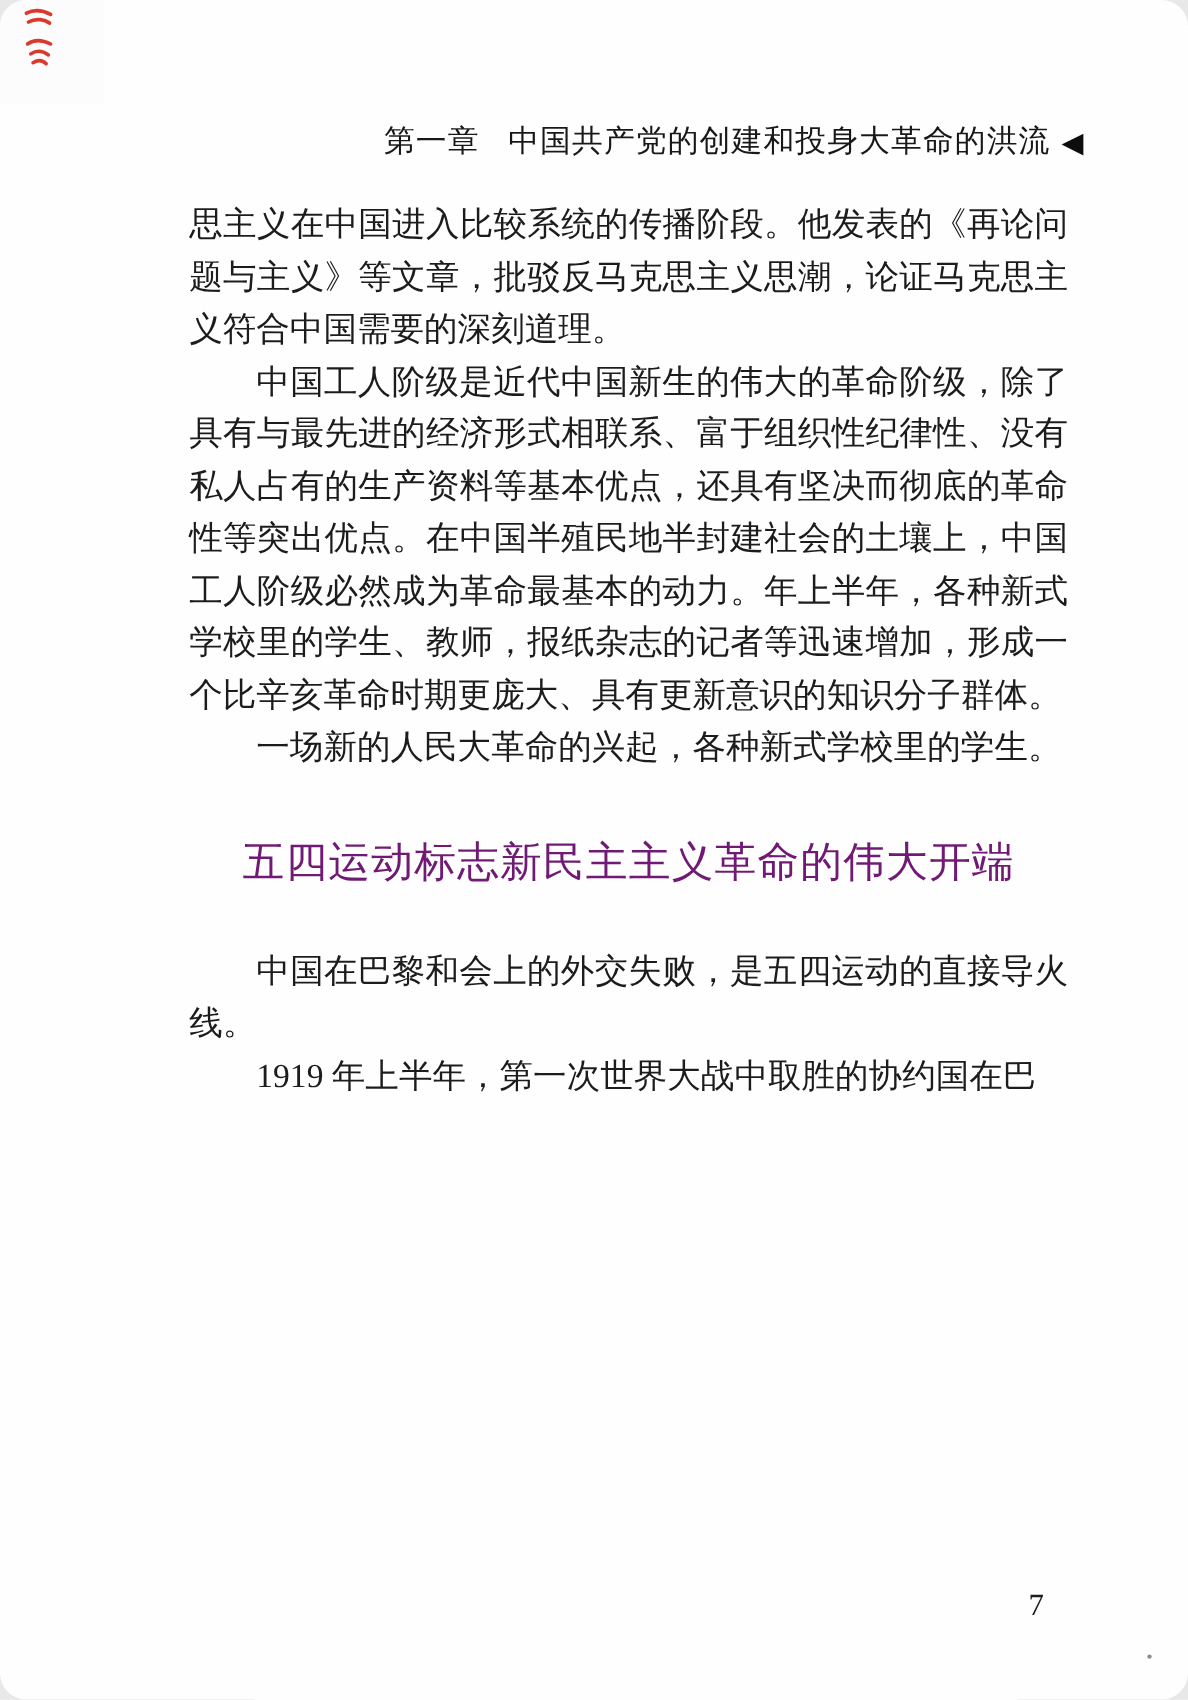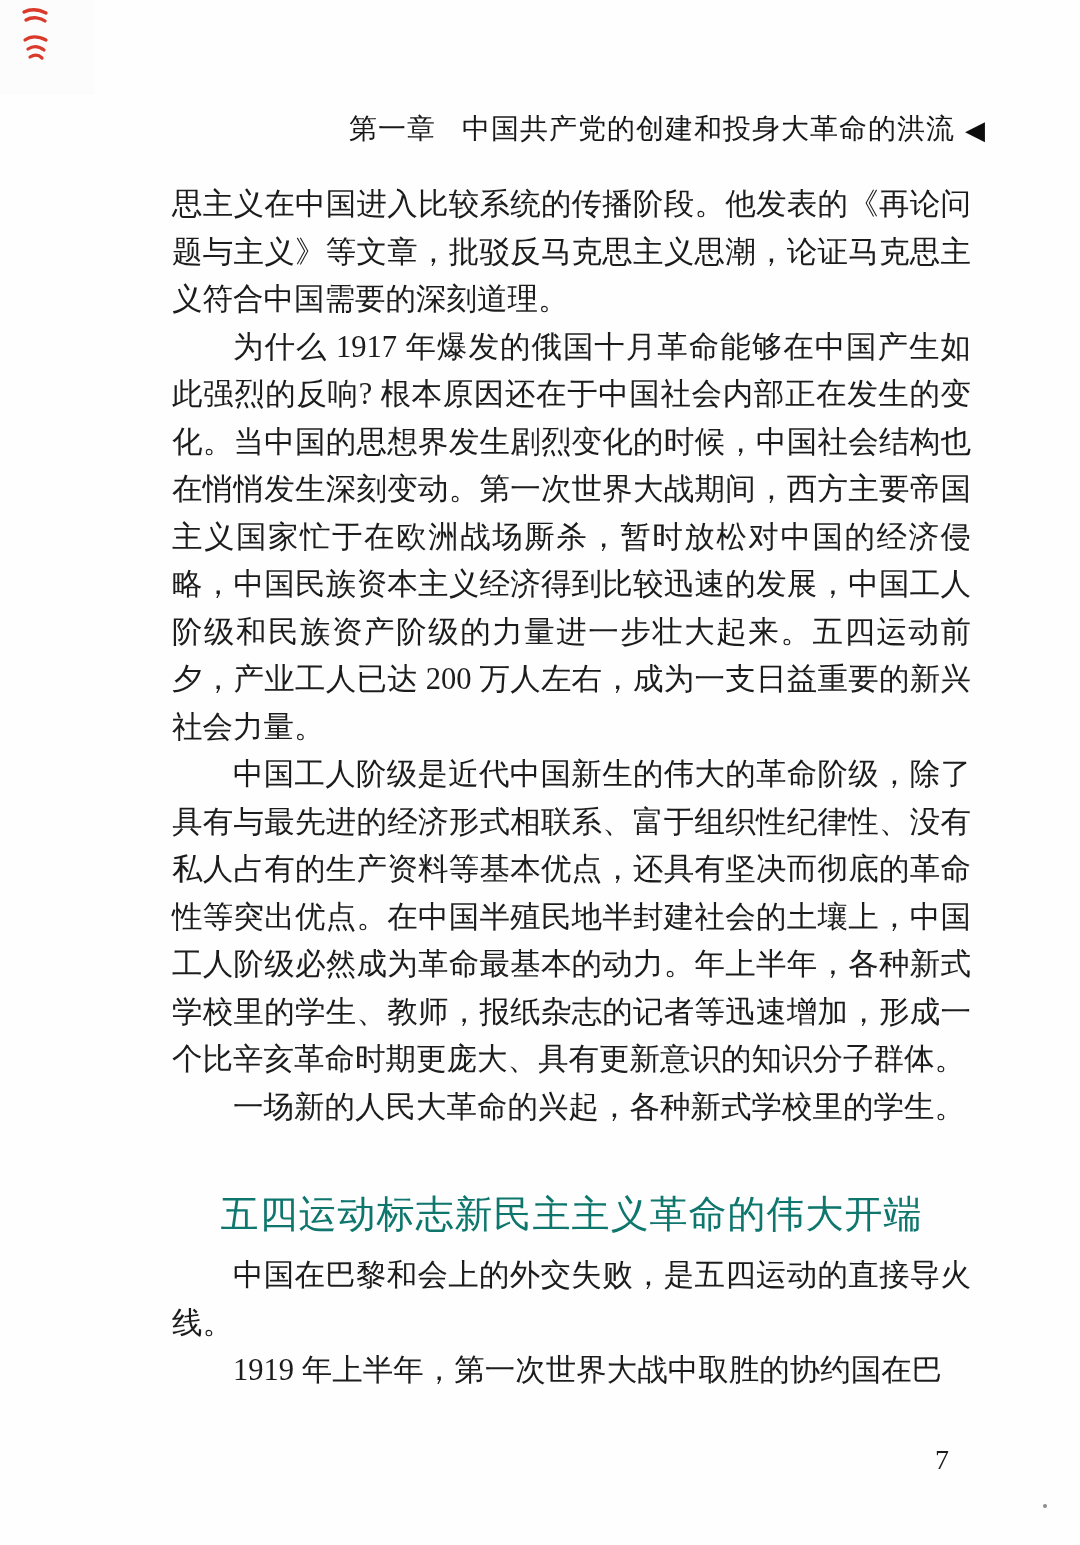--- a/index.html
+++ b/index.html
@@ -9,20 +9,21 @@
   }
   .page {
     position: relative;
     width: 1080px;
     height: 1545px;
     margin: 0 auto;
     background: #fefefe;
     overflow: hidden;
     font-family: "Liberation Serif", "DejaVu Serif", serif;
     color: #1c1c1c;
+    border-radius: 24px;
   }
   .scan-tint {
     position: absolute;
     left: 0; top: 0;
     width: 95px; height: 95px;
     background: #fcfcfd;
   }
   .red-stamp {
     position: absolute;
     left: 20px;
@@ -71,25 +72,25 @@
     text-indent: 0;
   }
   .section-heading {
     margin: 59px 0 0 0;
     font-size: 38px;
     line-height: 48px;
     text-align: center;
     text-indent: 0;
     font-weight: 400;
     letter-spacing: 1px;
-    font-family: Liberation Sans, sans-serif;
-    color: #0f766e;
+    font-family: Liberation Mono, monospace;
+    color: #701a75;
   }
   .after-heading {
-    margin-top: 14px;
+    margin-top: 49px;
   }
   .page-number {
     position: absolute;
     left: 922px;
     top: 1444px;
     width: 40px;
     text-align: center;
     font-size: 28px;
     color: #1c1c1c;
   }
@@ -114,21 +115,20 @@
     <path d="M4 8 C 12 4, 20 6, 26 9 M6 16 C 13 12, 21 14, 25 17" fill="none" stroke="#d93a2b" stroke-width="3.4" stroke-linecap="round"></path>
     <path d="M5 36 C 12 31, 20 33, 26 36 M8 45 C 14 41, 20 43, 24 46 M10 53 C 15 50, 19 51, 22 54" fill="none" stroke="#d93a2b" stroke-width="3.2" stroke-linecap="round"></path>
   </svg>
 
   <div class="running-head">
     <span class="chapter-label">第一章</span><span>中国共产党的创建和投身大革命的洪流</span><span class="arrow">◀</span>
   </div>
 
   <div class="content">
     <p class="para continuation">思主义在中国进入比较系统的传播阶段。他发表的《再论问题与主义》等文章，批驳反马克思主义思潮，论证马克思主义符合中国需要的深刻道理。</p>
-    <p class="para">为什么 1917 年爆发的俄国十月革命能够在中国产生如此强烈的反响? 根本原因还在于中国社会内部正在发生的变化。当中国的思想界发生剧烈变化的时候，中国社会结构也在悄悄发生深刻变动。第一次世界大战期间，西方主要帝国主义国家忙于在欧洲战场厮杀，暂时放松对中国的经济侵略，中国民族资本主义经济得到比较迅速的发展，中国工人阶级和民族资产阶级的力量进一步壮大起来。五四运动前夕，产业工人已达 200 万人左右，成为一支日益重要的新兴社会力量。</p>
     <p class="para">中国工人阶级是近代中国新生的伟大的革命阶级，除了具有与最先进的经济形式相联系、富于组织性纪律性、没有私人占有的生产资料等基本优点，还具有坚决而彻底的革命性等突出优点。在中国半殖民地半封建社会的土壤上，中国工人阶级必然成为革命最基本的动力。年上半年，各种新式学校里的学生、教师，报纸杂志的记者等迅速增加，形成一个比辛亥革命时期更庞大、具有更新意识的知识分子群体。</p>
     <p class="para">一场新的人民大革命的兴起，各种新式学校里的学生。</p>
 
     <h2 class="section-heading">五四运动标志新民主主义革命的伟大开端</h2>
 
     <p class="para after-heading">中国在巴黎和会上的外交失败，是五四运动的直接导火线。</p>
     <p class="para">1919 年上半年，第一次世界大战中取胜的协约国在巴</p>
   </div>
 
   <div class="page-number">7</div>

